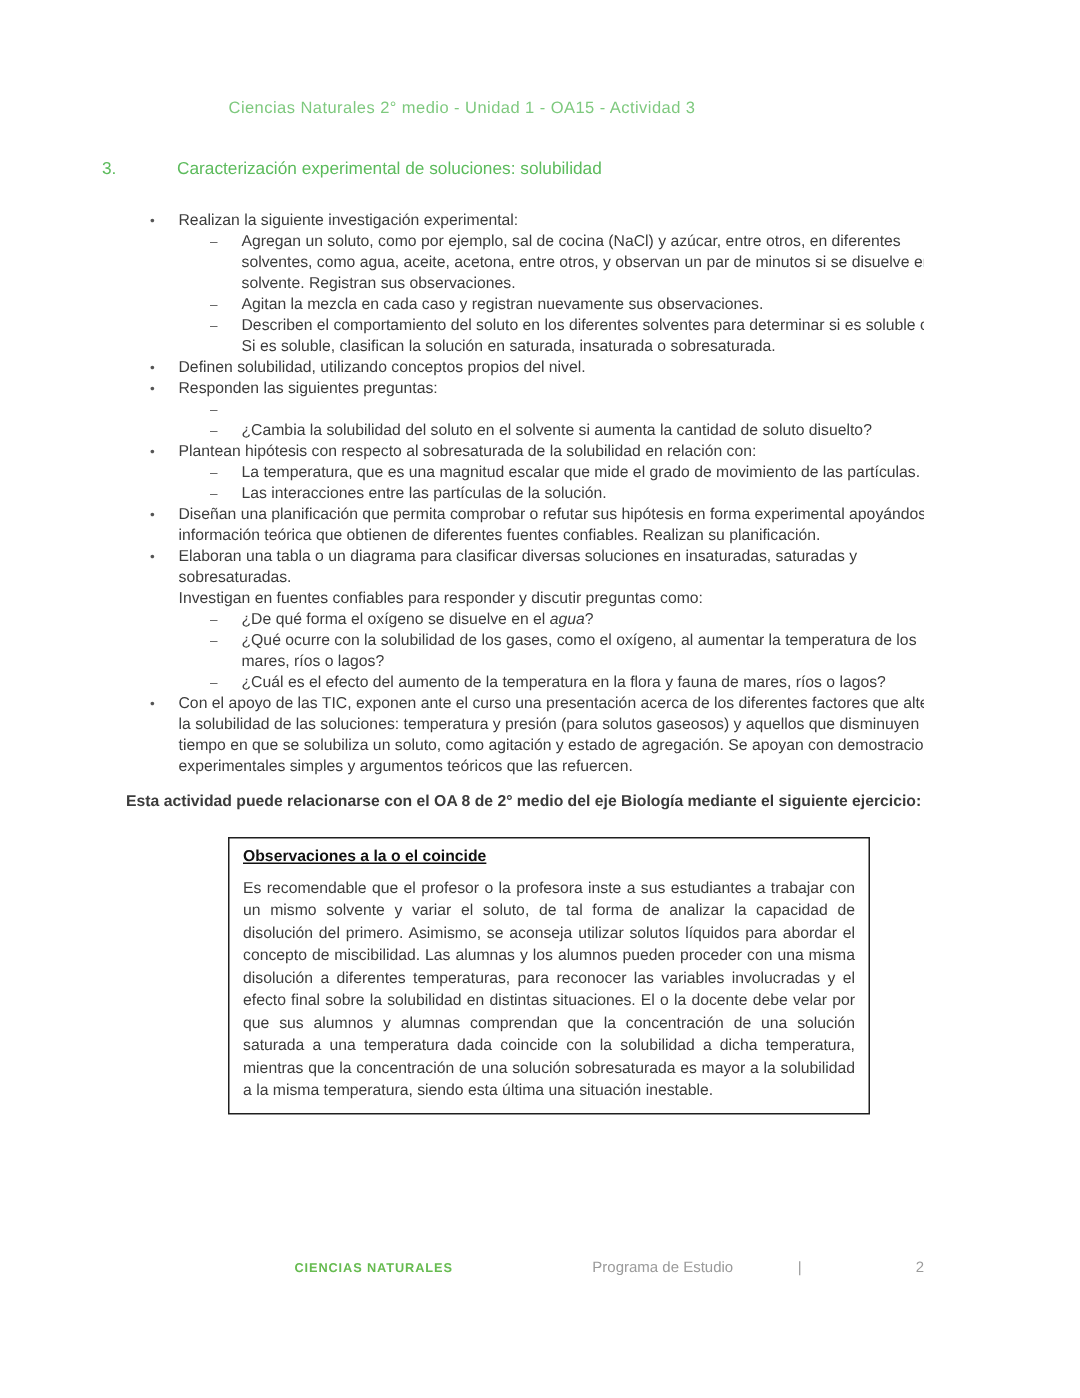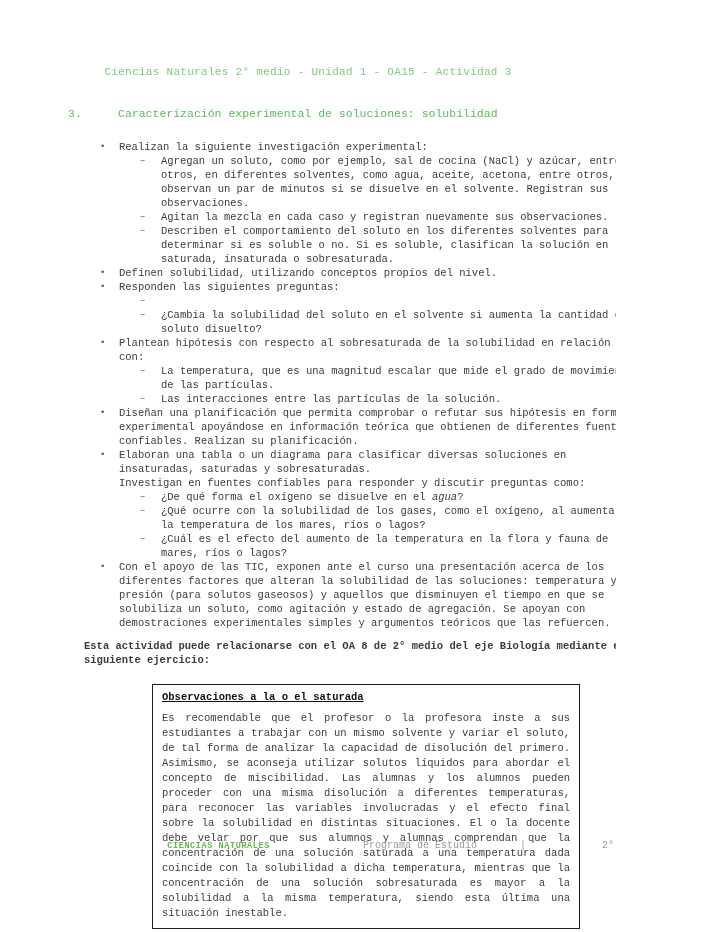--- a/index.html
+++ b/index.html
@@ -1,19 +1,19 @@
 <!DOCTYPE html>
 <html><head>
 <meta charset="utf-8">
 <style>
   html,body { margin:0; padding:0; background:#ffffff; }
   body { font-family:"Liberation Sans", sans-serif; }
   .page {
     position:relative; width:616px; height:932px; background:#ffffff;
-    color:#3c3c3c; overflow:hidden;font-family:Liberation Mono, monospace;
+    color:#3c3c3c; overflow:hidden;
   }
   .doc-header {
     position:absolute; top:66px; left:0; right:0;
     text-align:center; font-size:11px; letter-spacing:.3px;
     color:#7ec97e;
   }
   .act-num {
     position:absolute; top:107px; left:68px;
     font-size:11.5px; color:#5cbb5c;
   }
@@ -144,21 +144,21 @@
     </div>
 
     <div class="li">
       <span class="m">•</span>
       <span class="t">Con el apoyo de las TIC, exponen ante el curso una presentación acerca de los diferentes factores que alteran la solubilidad de las soluciones: temperatura y presión (para solutos gaseosos) y aquellos que disminuyen el tiempo en que se solubiliza un soluto, como agitación y estado de agregación. Se apoyan con demostraciones experimentales simples y argumentos teóricos que las refuercen.</span>
     </div>
 
     <div class="para bold">Esta actividad puede relacionarse con el OA 8 de 2° medio del eje Biología mediante el siguiente ejercicio:</div>
 
     <div class="obs-box">
-      <div class="obs-title">Observaciones a la o el saturada</div>
+      <div class="obs-title">Observaciones a la o el coincide</div>
       <div class="obs-body">Es recomendable que el profesor o la profesora inste a sus estudiantes a trabajar con un mismo solvente y variar el soluto, de tal forma de analizar la capacidad de disolución del primero. Asimismo, se aconseja utilizar solutos líquidos para abordar el concepto de miscibilidad. Las alumnas y los alumnos pueden proceder con una misma disolución a diferentes temperaturas, para reconocer las variables involucradas y el efecto final sobre la solubilidad en distintas situaciones. El o la docente debe velar por que sus alumnos y alumnas comprendan que la concentración de una solución saturada a una temperatura dada coincide con la solubilidad a dicha temperatura, mientras que la concentración de una solución sobresaturada es mayor a la solubilidad a la misma temperatura, siendo esta última una situación inestable.</div>
     </div>
 
   </div>
 
   <div class="footer">
     <span class="brand">CIENCIAS NATURALES</span>
     <span class="gray">Programa de Estudio</span>
     <span class="sep">|</span>
     <span class="gray">2° medio</span>

